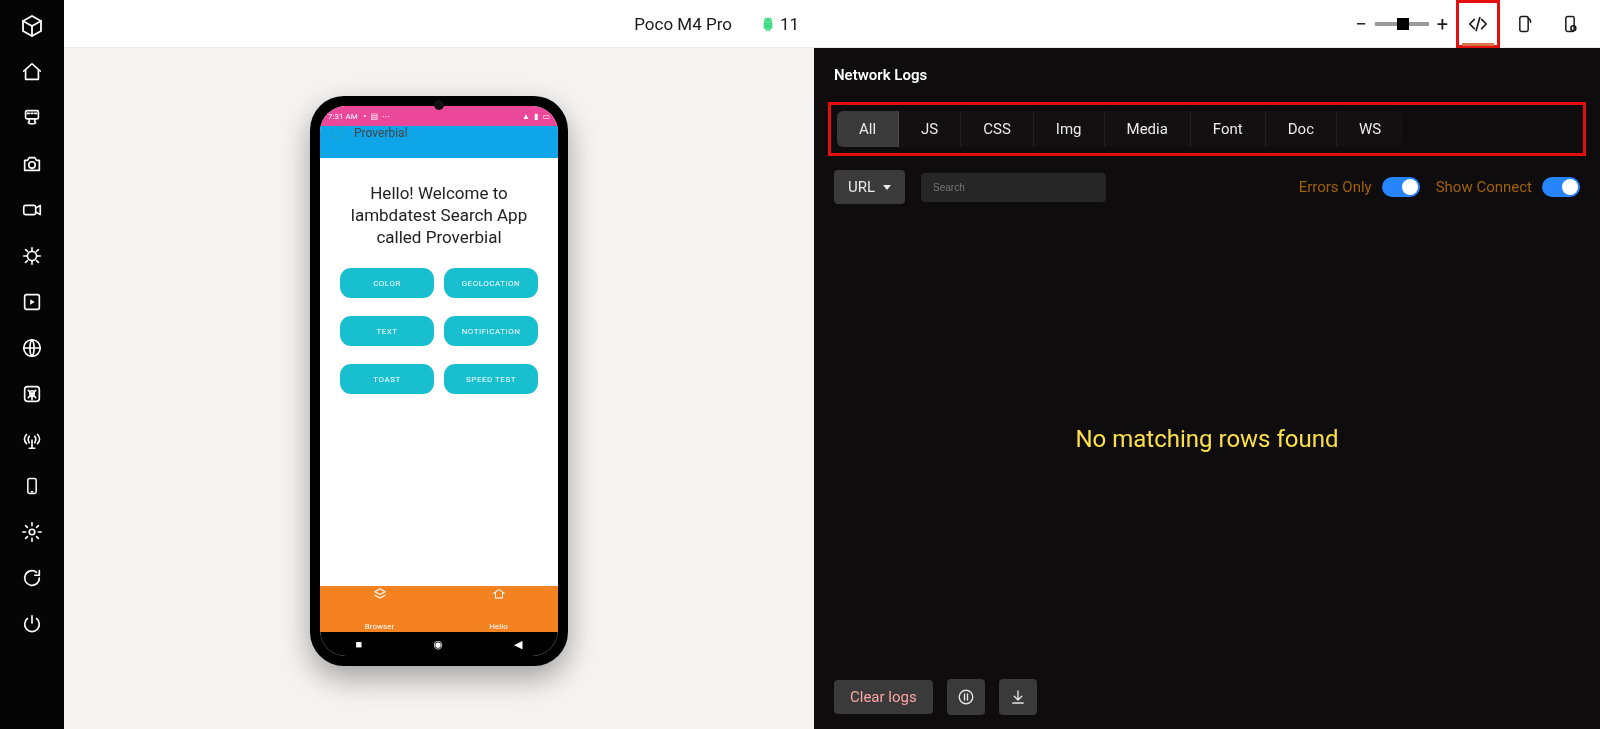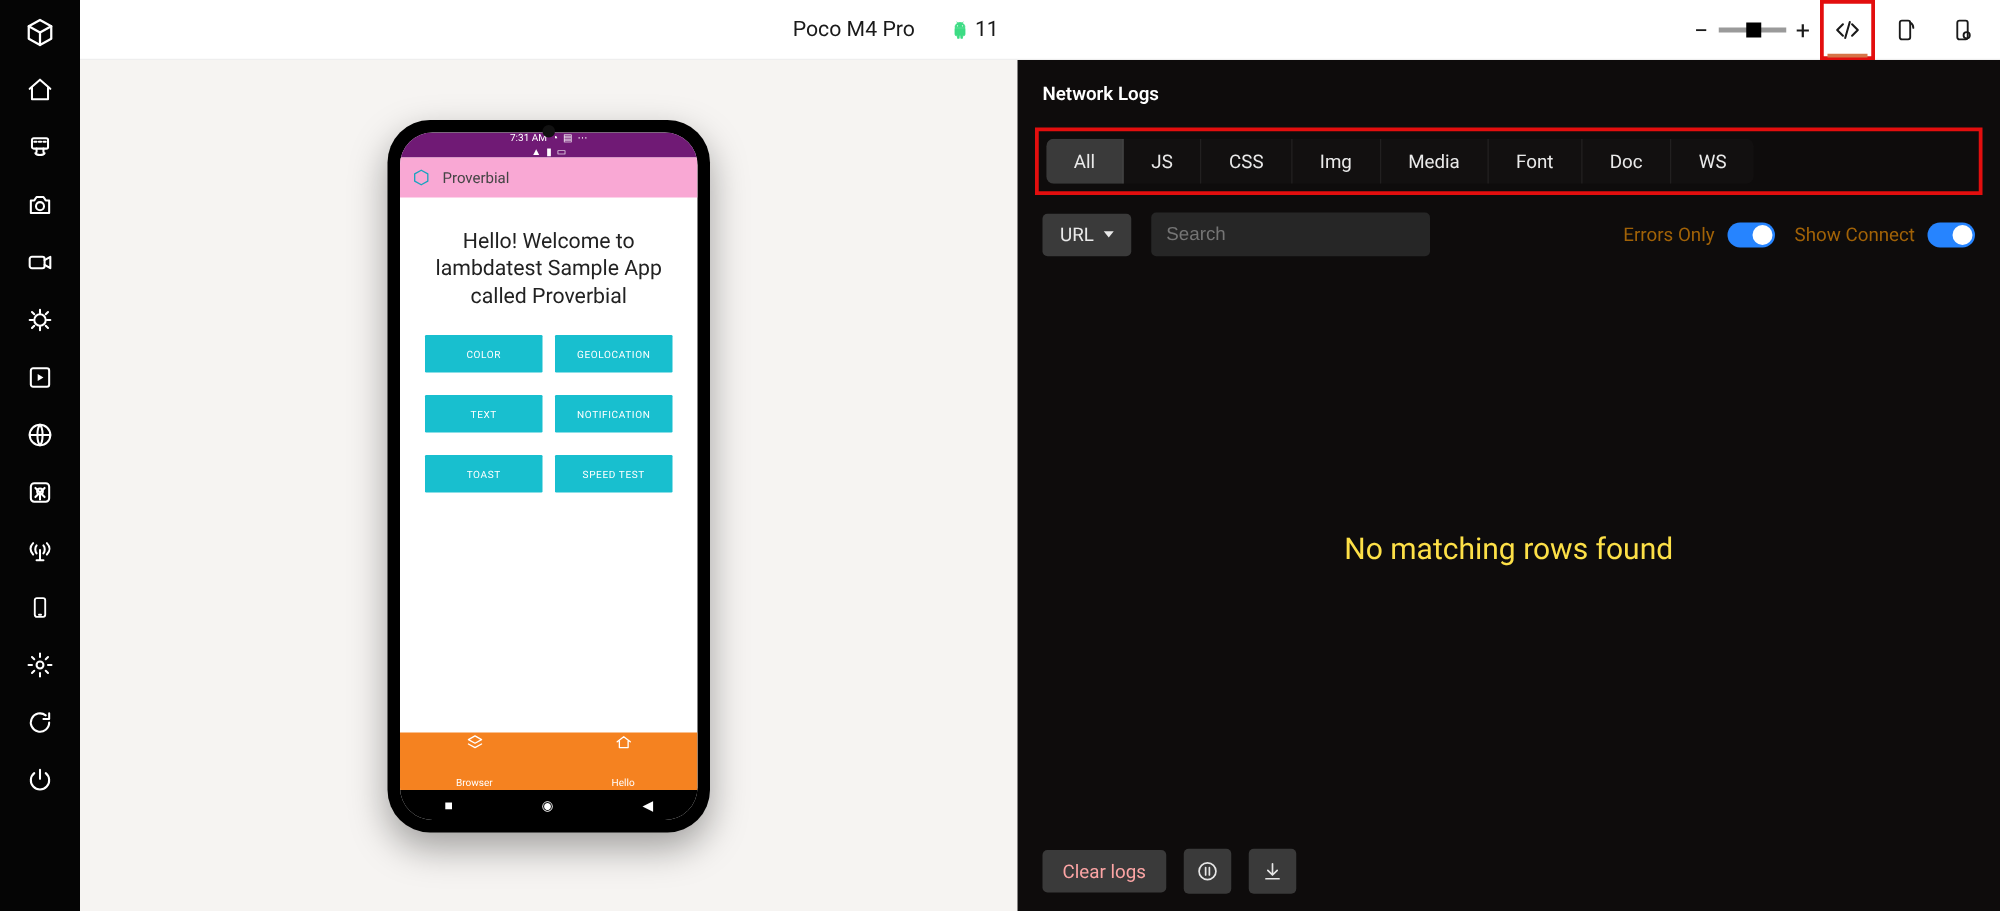--- a/index.html
+++ b/index.html
@@ -174,39 +174,38 @@
   .phone-notch {
     position: absolute;
     top: 4px; left: 50%; transform: translateX(-50%);
     width: 10px; height: 10px;
     background: #111;
     border-radius: 50%;
     z-index: 3;
   }
   .status-bar {
     height: 20px;
-    background: #701a75;
+    background: #ec4899;
     color: #fff;
     font-size: 8px;
     display: flex;
     align-items: center;
     justify-content: space-between;
     padding: 0 8px;
-    flex-direction: column;
   }
   .status-left, .status-right {
     display: flex;
     align-items: center;
     gap: 4px;
   }
   .app-bar {
     height: 32px;
-    background: #f9a8d4;
-    display: flex;
-    align-items: center;
+    background: #0ea5e9;
+    display: flex;
+    align-items: flex-start;
     gap: 10px;
     padding: 0 10px;
     font-size: 12px;
     color: #444;
   }
   .app-bar .mini-logo {
     width: 14px; height: 14px;
     color: #19a4bf;
   }
   .phone-content {
@@ -229,21 +228,21 @@
     gap: 18px 10px;
     width: 100%;
     padding: 0 4px;
   }
   .teal-btn {
     background: var(--teal);
     color: #fff;
     font-size: 8px;
     letter-spacing: 0.5px;
     height: 30px;
-    border-radius: 1px;
+    border-radius: 11px;
     display: flex;
     align-items: center;
     justify-content: center;
     cursor: pointer;
   }
   .bottom-nav {
     height: 46px;
     background: var(--orange);
     display: flex;
   }
@@ -332,21 +331,21 @@
   }
   .search-input {
     flex: 1;
     max-width: 390px;
     background: #262626;
     border: none;
     outline: none;
     color: var(--txt-light);
     padding: 9px 12px;
     border-radius: 4px;
-    font-size: 15px;
+    font-size: 10px;
   }
   .spacer { flex: 1; }
   .toggle-group {
     display: flex;
     align-items: center;
     gap: 10px;
     color: #a16207;
   }
   .toggle {
     width: 38px;
@@ -564,21 +563,21 @@
             <span class="mini-logo">
               <svg viewBox="0 0 24 24" width="14" height="14">
                   <path class="stroke" d="M12 2 3 7v10l9 5 9-5V7l-9-5Z" stroke="#19a4bf"></path>
                 </svg>
             </span>
             <span>Proverbial</span>
           </div>
           <div class="phone-content">
             <div class="welcome">
               <div>Hello! Welcome to</div>
-              <div>lambdatest Sample App</div>
+              <div>lambdatest Search App</div>
               <div>called Proverbial</div>
             </div>
             <div class="btn-grid">
               <div class="teal-btn">COLOR</div>
               <div class="teal-btn">GEOLOCATION</div>
               <div class="teal-btn">TEXT</div>
               <div class="teal-btn">NOTIFICATION</div>
               <div class="teal-btn">TOAST</div>
               <div class="teal-btn">SPEED TEST</div>
             </div>

